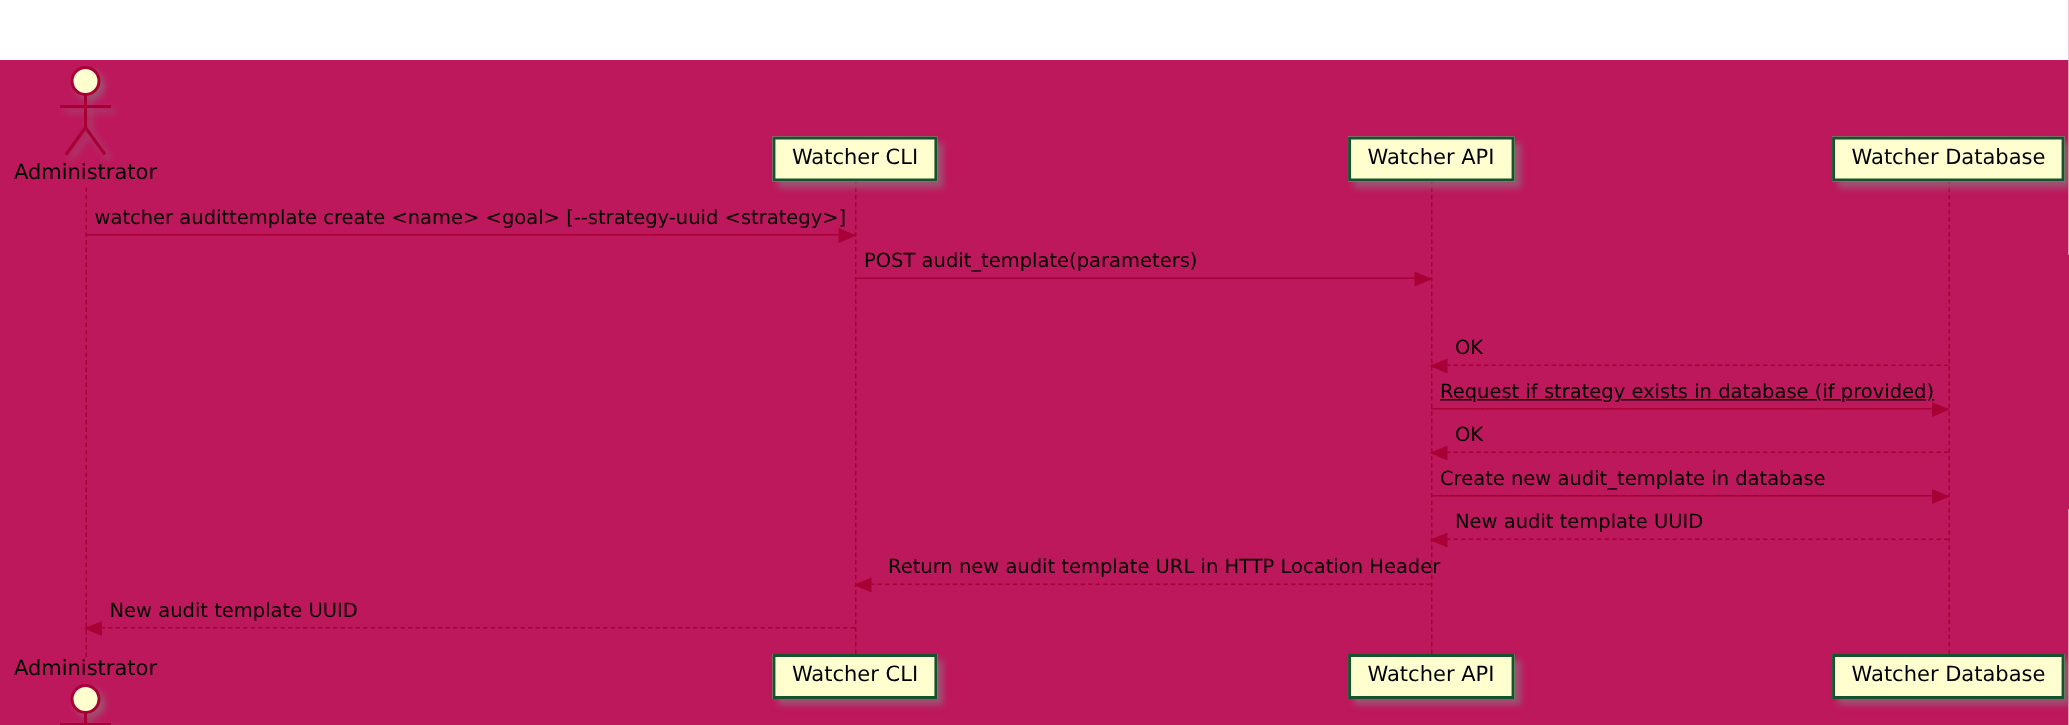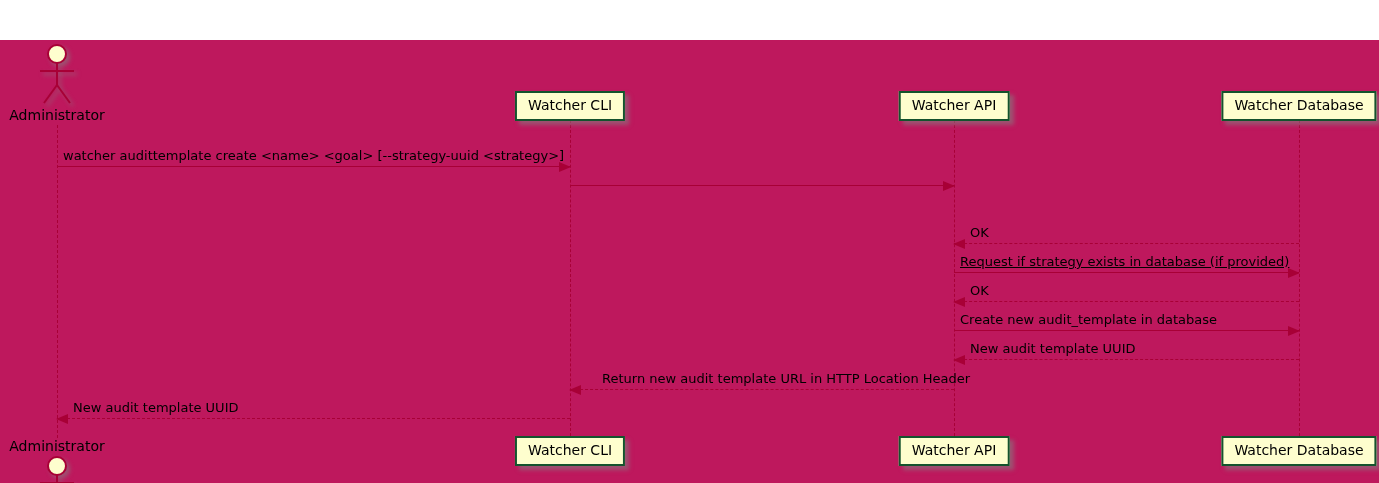--- a/index.html
+++ b/index.html
@@ -79,27 +79,28 @@
     <line x1="5" y1="28" x2="39" y2="28" stroke="#A80036" stroke-width="2"></line>
     <line x1="22" y1="42" x2="9" y2="60" stroke="#A80036" stroke-width="2"></line>
     <line x1="22" y1="42" x2="35" y2="60" stroke="#A80036" stroke-width="2"></line>
   </svg>
   <div class="actor-label" style="left:57px; top:67px;">Administrator</div>
 
   <div class="participant" style="left:570px; top:51px;">Watcher CLI</div>
   <div class="participant" style="left:954px; top:51px;">Watcher API</div>
   <div class="participant" style="left:1299px; top:51px;">Watcher Database</div>
 
-  <div class="msg solid" style="left:57px; top:107px; width:513px;">
+  <div class="msg solid" style="left:57px; top:97px; width:513px;">
     <div class="msg-label" style="left:6px;">watcher audittemplate create &lt;name&gt; &lt;goal&gt; [--strategy-uuid &lt;strategy&gt;]</div>
     <div class="msg-line"></div>
     <div class="arrowhead right"></div>
   </div>
 
   <div class="msg solid" style="left:570px; top:126px; width:384px;">
+    <div class="msg-label" style="left:6px;">POST audit_template(parameters)</div>
     <div class="msg-line"></div>
     <div class="arrowhead right"></div>
   </div>
 
 
   <div class="msg dashed" style="left:954px; top:184px; width:345px;">
     <div class="msg-label" style="left:16px;">OK</div>
     <div class="msg-line"></div>
     <div class="arrowhead left"></div>
   </div>
@@ -122,21 +123,21 @@
     <div class="arrowhead right"></div>
   </div>
 
   <div class="msg dashed" style="left:954px; top:300px; width:345px;">
     <div class="msg-label" style="left:16px;">New audit template UUID</div>
     <div class="msg-line"></div>
     <div class="arrowhead left"></div>
   </div>
 
   <div class="msg dashed" style="left:570px; top:330px; width:384px;">
-    <div class="msg-label" style="left:32px;text-align:right;">Return new audit template URL in HTTP Location Header</div>
+    <div class="msg-label" style="left:22px;text-align:right;">Return new audit template URL in HTTP Location Header</div>
     <div class="msg-line"></div>
     <div class="arrowhead left"></div>
   </div>
 
   <div class="msg dashed" style="left:57px; top:359px; width:513px;">
     <div class="msg-label" style="left:16px;">New audit template UUID</div>
     <div class="msg-line"></div>
     <div class="arrowhead left"></div>
   </div>
 

